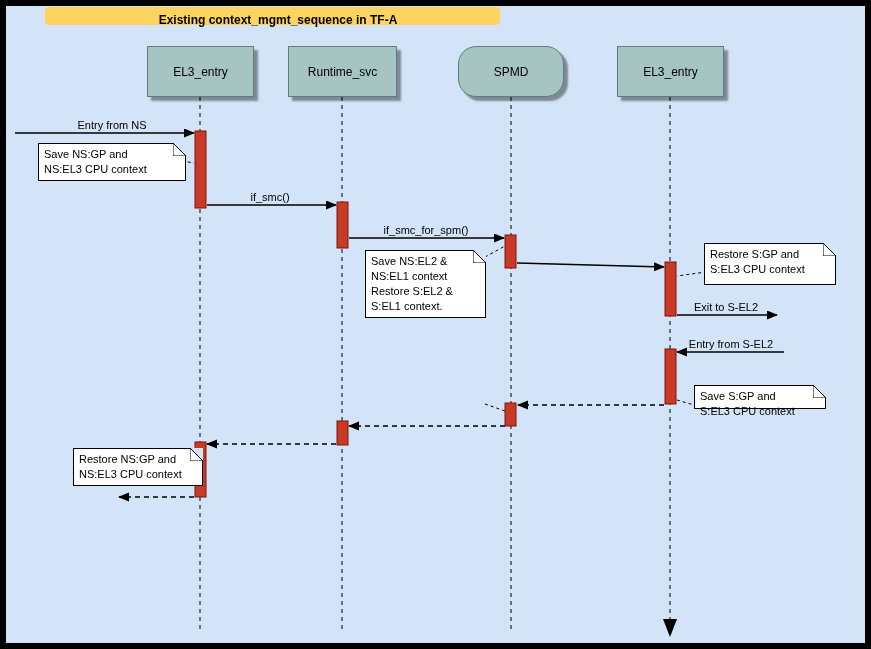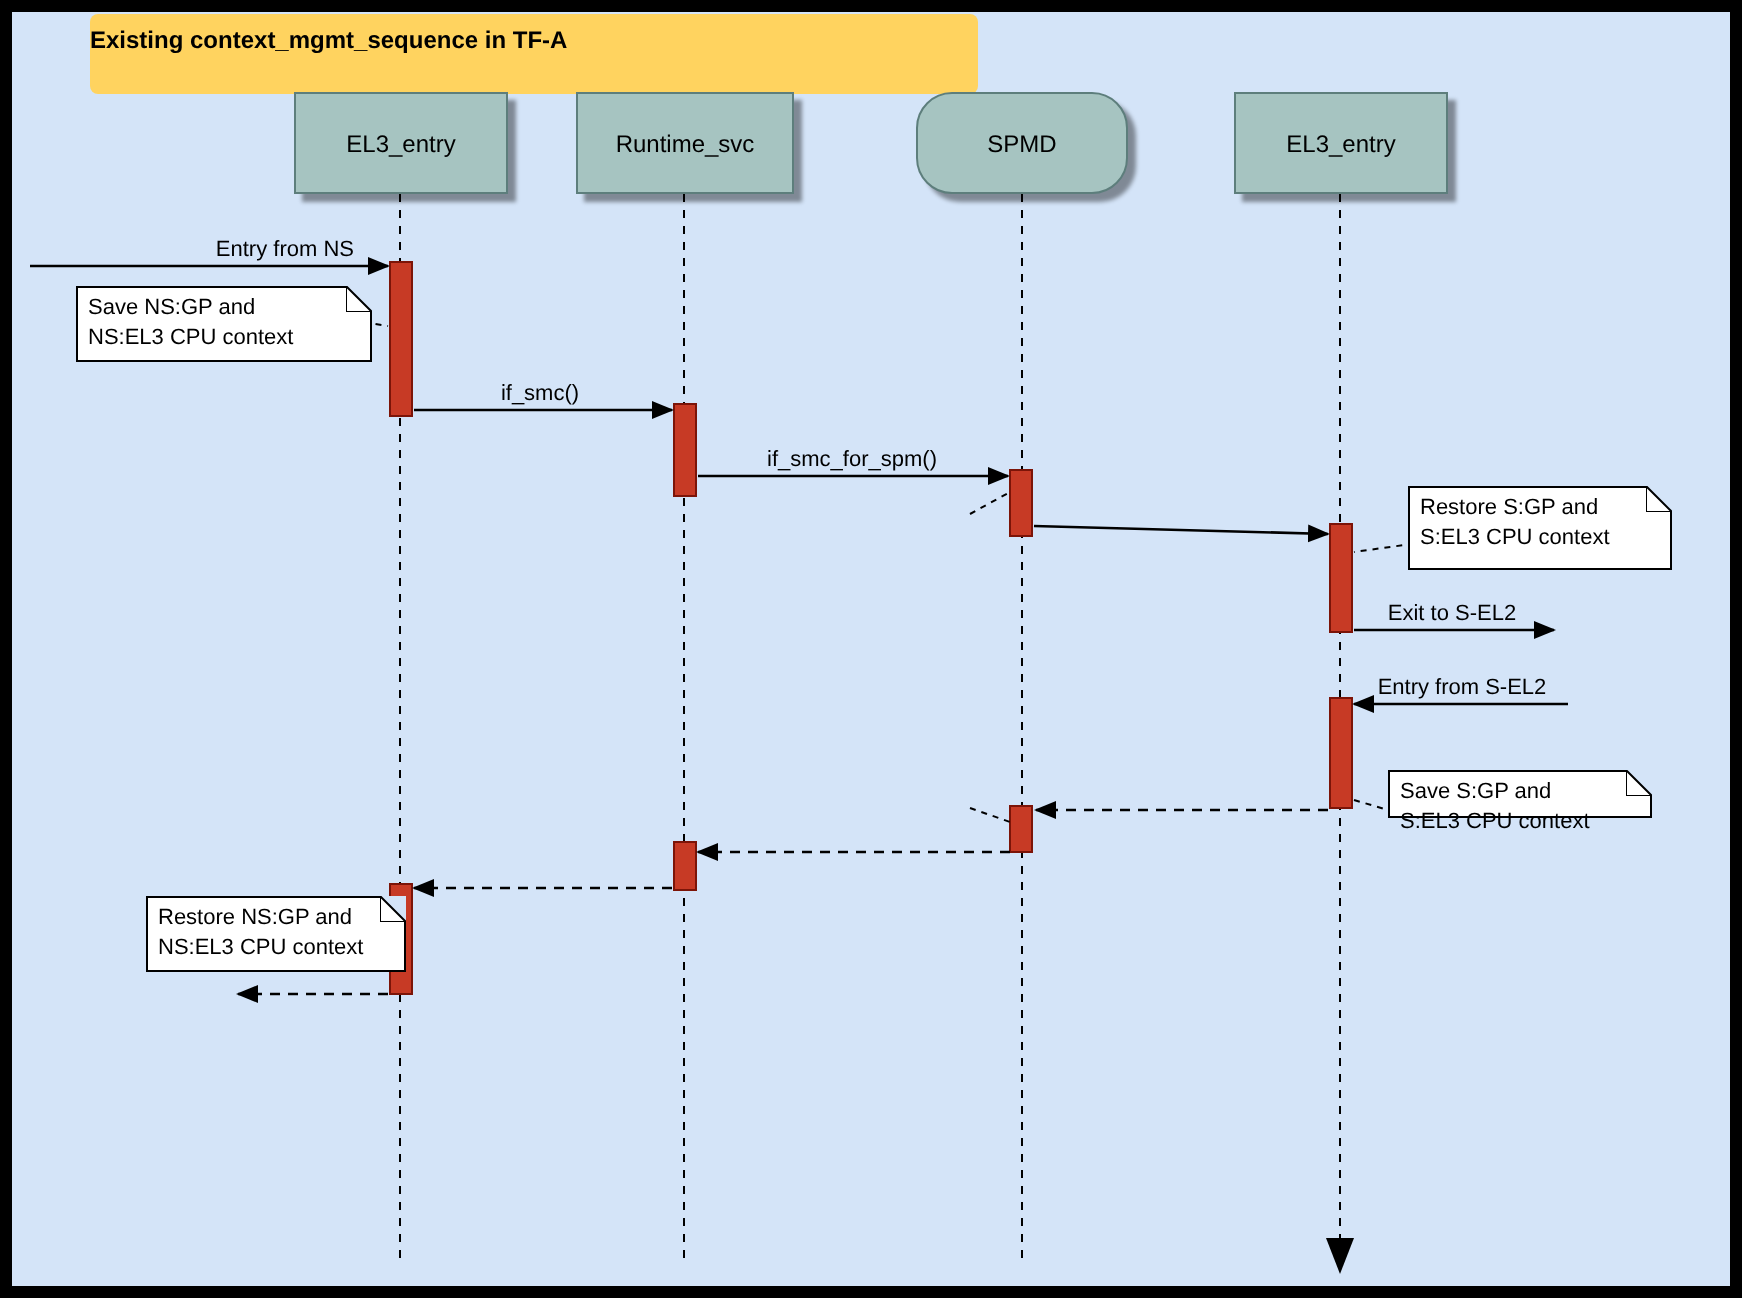--- a/index.html
+++ b/index.html
@@ -46,27 +46,29 @@
     stroke-width: 1;
     stroke-dasharray: 3 3;
     fill: none;
   }
   .arrowhead { fill: var(--line-color, #000); stroke: none; }
   .end-arrow { fill: var(--line-color, #000); }
 
   .title {
     position: absolute;
     left: 45px; top: 7px;
-    width: 444px; height: 40px;
+    width: 444px; height: 18px;
     line-height: 26px;
+    text-align: center;
     font-size: 12px;
     font-weight: bold;
     background: var(--title-fill, #ffd35f);
     border-radius: 4px;
     z-index: 5;
+    padding-left: 11px;
   }
   .actor {
     position: absolute;
     top: 46px;
     height: 51px;
     background: var(--actor-fill, #a6c4c1);
     border: 1px solid var(--actor-border, #5d7e7c);
     box-shadow: 4px 4px 2px rgba(0,0,0,0.4);
     box-sizing: border-box;
     display: flex;
@@ -152,35 +154,45 @@
   <div class="actor" style="left:288px;width:109px;">
     <span>Runtime_svc</span>
   </div>
   <div class="actor" style="left:458px;width:106px;border-radius:18px;">
     <span>SPMD</span>
   </div>
   <div class="actor" style="left:617px;width:107px;">
     <span>EL3_entry</span>
   </div>
 
-  <div class="msg-label" style="left:47px;top:119px;width:130px;text-align:right;">Entry from NS</div>
+  <div class="msg-label" style="left:47px;top:119px;width:130px;">Entry from NS</div>
   <div class="msg-label" style="left:210px;top:191px;width:120px;">if_smc()</div>
   <div class="msg-label" style="left:366px;top:224px;width:120px;">if_smc_for_spm()</div>
   <div class="msg-label" style="left:666px;top:301px;width:120px;">Exit to S-EL2</div>
   <div class="msg-label" style="left:671px;top:338px;width:120px;">Entry from S-EL2</div>
 
   <div class="note" style="left:38px;top:143px;width:148px;height:38px;">
     <svg class="note-fold" width="13" height="13" viewBox="0 0 13 13">
       <path class="fold-bg" d="M0,0 L13,0 L13,13 Z"></path>
       <path class="fold-flap" d="M0,0 L13,13 L0,13 Z"></path>
     </svg>
     <div class="note-line">Save NS:GP and</div>
     <div class="note-line">NS:EL3 CPU context</div>
   </div>
 
+  <div class="note" style="left:365px;top:250px;width:121px;height:68px;">
+    <svg class="note-fold" width="13" height="13" viewBox="0 0 13 13">
+      <path class="fold-bg" d="M0,0 L13,0 L13,13 Z"></path>
+      <path class="fold-flap" d="M0,0 L13,13 L0,13 Z"></path>
+    </svg>
+    <div class="note-line">Save NS:EL2 &amp;</div>
+    <div class="note-line">NS:EL1 context</div>
+    <div class="note-line">Restore S:EL2 &amp;</div>
+    <div class="note-line">S:EL1 context.</div>
+  </div>
 
   <div class="note" style="left:704px;top:243px;width:132px;height:42px;">
     <svg class="note-fold" width="13" height="13" viewBox="0 0 13 13">
       <path class="fold-bg" d="M0,0 L13,0 L13,13 Z"></path>
       <path class="fold-flap" d="M0,0 L13,13 L0,13 Z"></path>
     </svg>
     <div class="note-line">Restore S:GP and</div>
     <div class="note-line">S:EL3 CPU context</div>
   </div>
 

